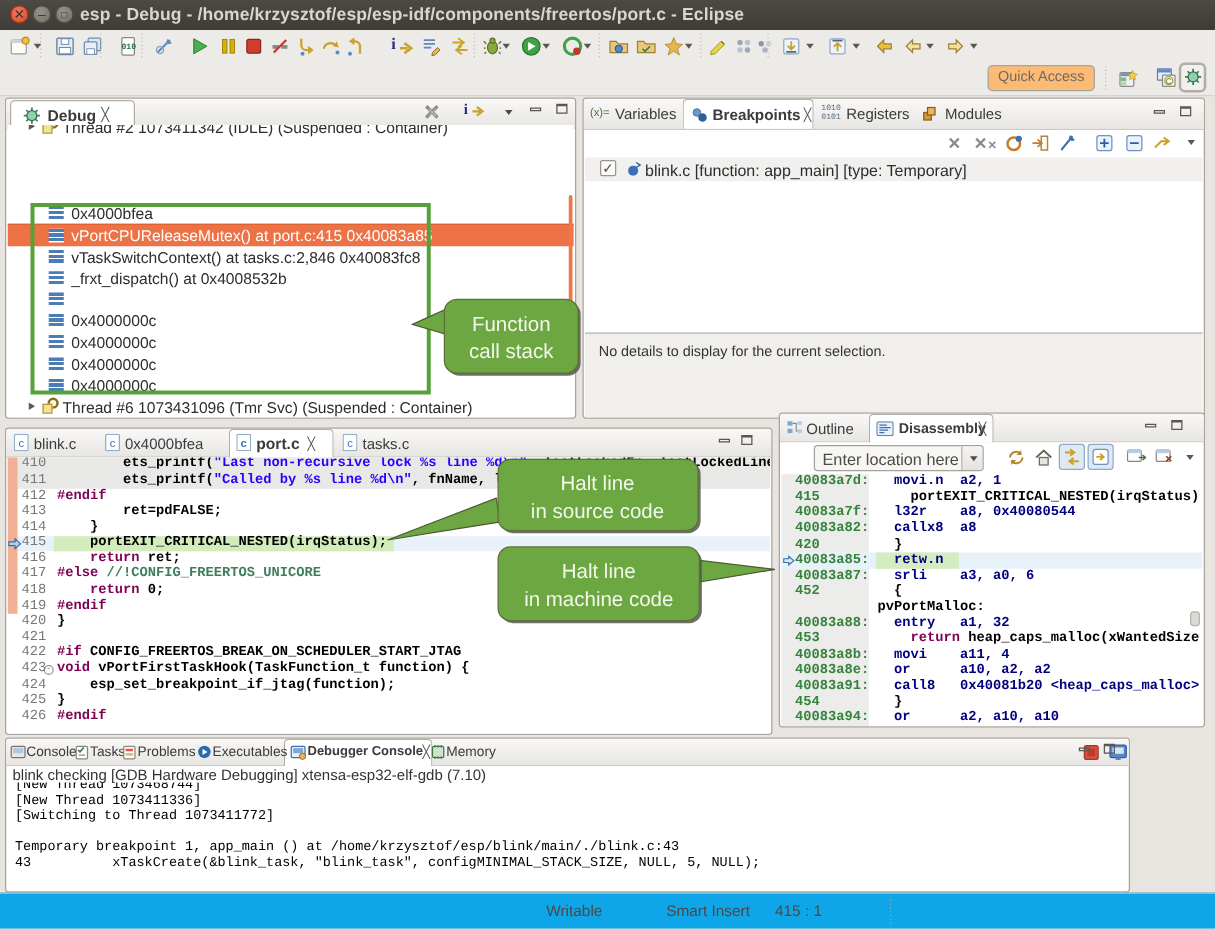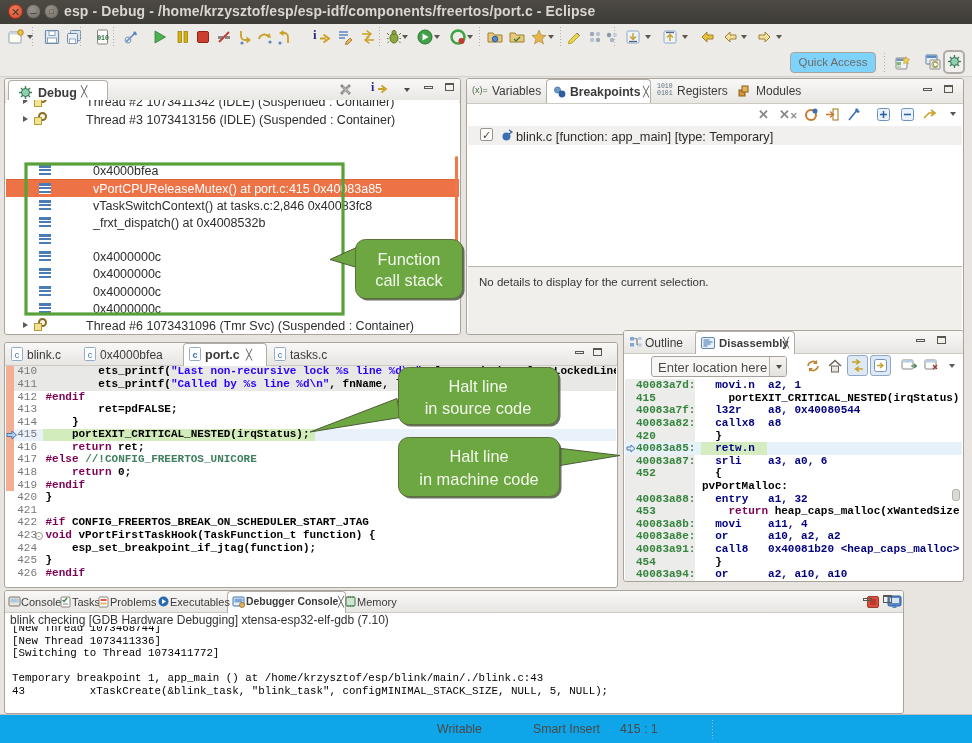--- a/index.html
+++ b/index.html
@@ -22,21 +22,21 @@
      border-right:3.5px solid transparent; border-top:4px solid #5a574f; }
   
   .panel { position:absolute; background:#fff; border:1px solid #a8a49c; border-radius:3px; overflow:hidden; }
   .tabbar { position:absolute; left:0; top:0; right:0; height:24px;
      background:linear-gradient(#f9f8f7,#e8e6e3); border-bottom:1px solid #cdcac4; }
   .tab { position:absolute; top:0; height:24px; font-size:12px; color:#3b3b3b; white-space:nowrap; }
   .tab .lbl { position:absolute; top:5px; }
   .tab.sel { background:#fff; border:1px solid #b3afa8; border-bottom:none; border-radius:4px 4px 0 0; font-weight:bold; font-size:12.5px; }
   .minmax { position:absolute; top:6px; width:11px; height:10px; }
   .tree-row { position:absolute; left:0; right:0; height:17.2px; font-size:12.5px; color:#2d2d2d; white-space:nowrap; }
-  .tree-row .txt { position:absolute; top:2px;margin-left:36px; }
+  .tree-row .txt { position:absolute; top:2px; }
   mono, .mono { font-family:"Liberation Mono", monospace; }
   
   .arr { position:absolute; left:17px; top:5px; width:0; height:0; }
   .arr.c { border-top:3.5px solid transparent; border-bottom:3.5px solid transparent; border-left:5px solid #5a5a5a; }
   .arr.e { left:15px; top:7px; border-left:3.5px solid transparent; border-right:3.5px solid transparent; border-top:5px solid #5a5a5a; }
   .thico { position:absolute; left:27px; top:1px; width:15px; height:14px; }
   .thico:before { content:""; position:absolute; right:1px; top:0px; width:5px; height:5px; border-radius:50%; border:2.3px solid #8a6d24; background:#fdf8e2; }
   .thico:after { content:""; position:absolute; left:1px; bottom:1px; width:6px; height:6px; background:#f2e393; border:1px solid #b89a3a; }
   .fico { position:absolute; left:33px; top:3px; width:12px; height:11px;
      background:repeating-linear-gradient(#4a7cb5 0 2.6px, #ffffff 2.6px 3.8px); }
@@ -198,21 +198,21 @@
       <path d="M8 3 L3 8 L8 13 V10 H14 V6 H8 z" fill="#f3e0a0" stroke="#a08030"></path>
     </svg>
   <div class="darr" style="left:741px;"></div>
   <svg class="icon" style="left:757px;" viewBox="0 0 16 16">
       <path d="M8 3 L13 8 L8 13 V10 H2 V6 H8 z" fill="#f3e0a0" stroke="#a08030"></path>
     </svg>
   <div class="darr" style="left:776px;"></div>
 </div>
 
 <div id="row2">
-  <div style="position:absolute; left:790px; top:2px; width:86px; height:21px; background:#7dd3fc; border:1px solid #a8a49c; border-radius:4px; font-size:11.5px; color:#6e6a63; text-align:center; line-height:19px;">Quick Access</div>
+  <div style="position:absolute; left:790px; top:2px; width:86px; height:21px; background:#fdba74; border:1px solid #a8a49c; border-radius:4px; font-size:11.5px; color:#6e6a63; text-align:center; line-height:19px;">Quick Access</div>
   <div class="tsep" style="left:884px;"></div>
   <svg class="abs" style="left:895px; top:5px;" width="16" height="16" viewBox="0 0 16 16">
       <rect x="1" y="3" width="11" height="11" rx="1" fill="#f2f2f2" stroke="#8a8a8a"></rect>
       <rect x="1.5" y="3.5" width="10" height="2.5" fill="#6e93c0"></rect>
       <rect x="1.5" y="7" width="4.5" height="3" fill="#7fb87f"></rect>
       <rect x="1.5" y="10.5" width="4.5" height="3" fill="#b8d4b8"></rect>
       <path d="M11 1.5 l1.2 2.4 2.6 0.4 -1.9 1.9 0.4 2.6 -2.3-1.2 -2.3 1.2 0.4-2.6 -1.9-1.9 2.6-0.4 z" fill="#f0d050" stroke="#b09020" stroke-width="0.5"></path>
     </svg>
   <svg class="abs" style="left:925px; top:4px;" width="17" height="17" viewBox="0 0 17 17">
       <rect x="1" y="1" width="11" height="9" rx="0.5" fill="#e8eef6" stroke="#5d7fa8"></rect>
@@ -247,25 +247,20 @@
       <circle cx="7.5" cy="7.5" r="4" fill="#8fd0ae" stroke="#2e6e4e" stroke-width="1"></circle>
     </svg>
     <span class="lbl" style="left:29px;">Debug</span>
     <span class="abs" style="left:72px; top:4px; font-size:10.5px; font-weight:normal; color:#555;">╳</span>
   </div>
   <div id="debug-tree" style="position:absolute; left:1px; right:1px; top:21px; bottom:0; background:#fff; overflow:hidden;">
     <div class="tree-row" style="top:-6.6px;">
         <span class="arr c"></span>
         <span class="thico"></span>
         <span class="txt" style="left:44px;">Thread #2 1073411342 (IDLE) (Suspended : Container)</span>
-      </div>
-    <div class="tree-row" style="top:10.6px;">
-        <span class="arr c"></span>
-        <span class="thico"></span>
-        <span class="txt" style="left:44px;">Thread #3 1073413156 (IDLE) (Suspended : Container)</span>
       </div>
     <div class="tree-row" style="top:62.2px;">
         <span class="fico"></span>
         <span class="txt" style="left:51px;">0x4000bfea</span>
       </div>
     <div class="tree-row selrow" style="top:79.4px;">
         <span class="fico"></span>
         <span class="txt" style="left:51px;">vPortCPUReleaseMutex() at port.c:415 0x40083a85</span>
       </div>
     <div class="tree-row" style="top:96.6px;">

